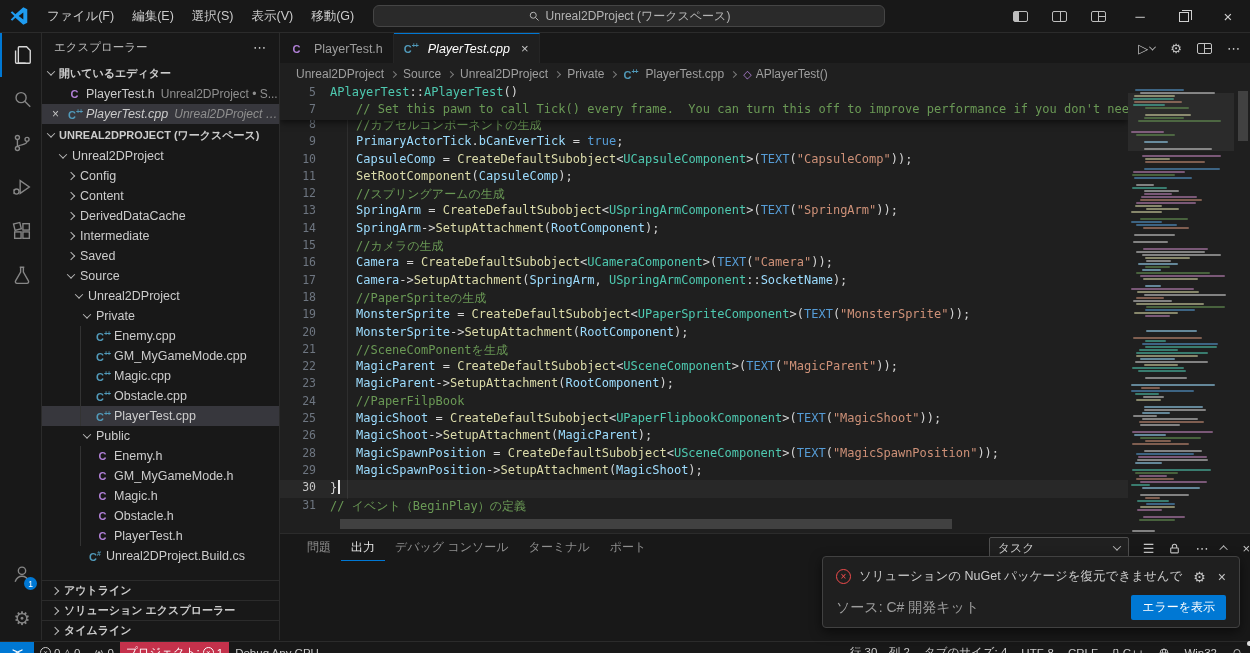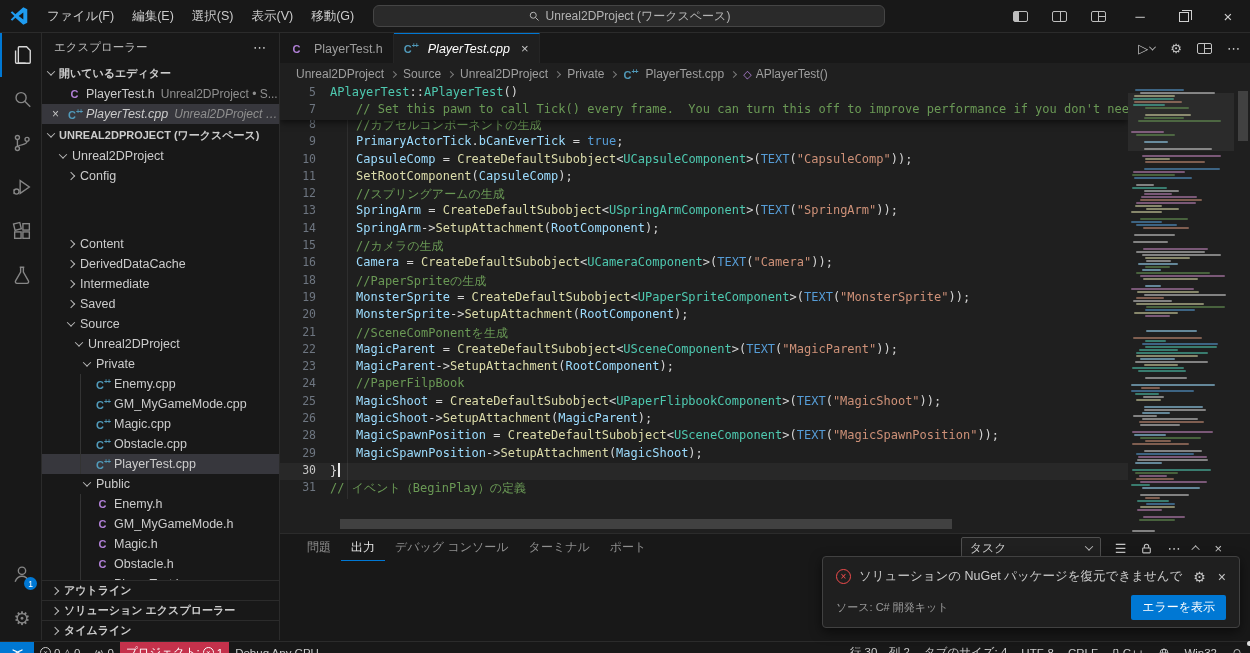--- a/index.html
+++ b/index.html
@@ -106,35 +106,35 @@
   .vscroll { position:absolute; right:0; top:0; width:14px; height:448px; }
   .vthumb { position:absolute; left:2px; top:6px; width:10px; height:50px; background:rgba(121,121,121,0.38); }
 
   
   .panel { position:absolute; left:280px; top:533px; width:970px; height:108px; background:#181818;
            border-top:1px solid #2b2b2b; }
   .panel-tabs { display:flex; padding-left:17px; height:27px; align-items:center; gap:0; }
   .ptab { padding:0 10px; font-size:12px; color:#8f8f8f; height:27px; display:flex; align-items:center;
           border-bottom:1.5px solid transparent; }
   .ptab.active { color:#e7e7e7; border-bottom-color:#0078d4; }
-  .panel-right { position:absolute; top:3px; right:28px; display:flex; align-items:center; gap:14px; color:#c5c5c5;padding-left:6px; }
+  .panel-right { position:absolute; top:3px; right:0; display:flex; align-items:center; gap:14px; color:#c5c5c5;padding-left:6px; }
   .task-dd { width:140px; height:22px; background:#202020; border:1px solid #4f4f4f; border-radius:2px;
              display:flex; align-items:center; justify-content:space-between; padding:0 8px; font-size:12px; color:#cccccc; }
   .picon { font-size:13px; }
 
   
   .notif { position:absolute; left:822px; top:556px; width:418px; height:72px; background:#1f1f1f;
            border:1px solid #414141; border-radius:4px; box-shadow:0 4px 12px rgba(0,0,0,.55); z-index:20; }
   .notif-r1 { display:flex; align-items:center; gap:8px; padding:11px 13px 0 13px; }
   .err-circ { width:15px; height:15px; border:1.5px solid #f14c4c; border-radius:50%; color:#f14c4c;
               display:flex; align-items:center; justify-content:center; font-size:10px; flex:none; }
   .notif-msg { font-size:12.5px; color:#cccccc; flex:1; white-space:nowrap; overflow:hidden; }
   .notif-gear { font-size:14px; color:#c5c5c5; } .notif-x { font-size:14px; color:#c5c5c5; margin-left:4px; }
   .notif-r2 { display:flex; align-items:center; padding:10px 13px 0 13px; }
-  .notif-src { font-size:11px; color:#9d9d9d; flex:1; }
+  .notif-src { font-size:14px; color:#9d9d9d; flex:1; }
   .notif-btn { background:#0078d4; color:#ffffff; font-size:12px; padding:4px 11px; border-radius:2px; border:none; }
 
   
   .statusbar { position:absolute; left:0; top:641px; width:1250px; height:22px; background:#181818;
                border-top:1px solid #2b2b2b; display:flex; align-items:center; font-size:11.5px; color:#cccccc; }
   .sb-remote { width:34px; height:22px; background:#0078d4; color:#fff; display:flex; align-items:center;
                justify-content:center; font-size:10px; font-weight:bold; letter-spacing:-1px; flex:none; }
   .sb-item { display:flex; align-items:center; gap:3px; padding:0 6px; height:22px; }
   .sb-item.error-bg { background:#c4314b; color:#ffffff; }
   .circx { display:inline-flex; width:11px; height:11px; border:1px solid currentColor; border-radius:50%;
@@ -271,21 +271,21 @@
     </div>
     <div id="tree-rows">
         <div class="tree-row" style="padding-left: 18px;">
           <span class="chev down" style="margin-right: 6px;"></span>
           <span>Unreal2DProject</span>
         </div>
         <div class="tree-row" style="padding-left: 26px;">
           <span class="chev right" style="margin-right: 6px;"></span>
           <span>Config</span>
         </div>
-        <div class="tree-row" style="padding-left: 26px; margin-top: 48px;">
+        <div class="tree-row" style="padding-left: 26px;">
           <span class="chev right" style="margin-right: 6px;"></span>
           <span>Content</span>
         </div>
         <div class="tree-row" style="padding-left: 26px;">
           <span class="chev right" style="margin-right: 6px;"></span>
           <span>DerivedDataCache</span>
         </div>
         <div class="tree-row" style="padding-left: 26px;">
           <span class="chev right" style="margin-right: 6px;"></span>
           <span>Intermediate</span>
@@ -460,20 +460,24 @@
             </div>
             <div class="cline">
               <span class="gut">15</span>
               <span class="ltx" style="padding-left: 26px;"><span class="tk-c">//カメラの生成</span></span>
             </div>
             <div class="cline">
               <span class="gut">16</span>
               <span class="ltx" style="padding-left: 26px;"><span class="tk-v">Camera</span><span class="tk-p"> = </span><span class="tk-f">CreateDefaultSubobject</span><span class="tk-p">&lt;</span><span class="tk-t">UCameraComponent</span><span class="tk-p">&gt;(</span><span class="tk-k">TEXT</span><span class="tk-p">(</span><span class="tk-s">"Camera"</span><span class="tk-p">));</span></span>
             </div>
             <div class="cline">
+              <span class="gut">17</span>
+              <span class="ltx" style="padding-left: 26px;"><span class="tk-v">Camera</span><span class="tk-p">-&gt;</span><span class="tk-f">SetupAttachment</span><span class="tk-p">(</span><span class="tk-v">SpringArm</span><span class="tk-p">, </span><span class="tk-t">USpringArmComponent</span><span class="tk-p">::</span><span class="tk-v">SocketName</span><span class="tk-p">);</span></span>
+            </div>
+            <div class="cline">
               <span class="gut">18</span>
               <span class="ltx" style="padding-left: 26px;"><span class="tk-c">//PaperSpriteの生成</span></span>
             </div>
             <div class="cline">
               <span class="gut">19</span>
               <span class="ltx" style="padding-left: 26px;"><span class="tk-v">MonsterSprite</span><span class="tk-p"> = </span><span class="tk-f">CreateDefaultSubobject</span><span class="tk-p">&lt;</span><span class="tk-t">UPaperSpriteComponent</span><span class="tk-p">&gt;(</span><span class="tk-k">TEXT</span><span class="tk-p">(</span><span class="tk-s">"MonsterSprite"</span><span class="tk-p">));</span></span>
             </div>
             <div class="cline">
               <span class="gut">20</span>
               <span class="ltx" style="padding-left: 26px;"><span class="tk-v">MonsterSprite</span><span class="tk-p">-&gt;</span><span class="tk-f">SetupAttachment</span><span class="tk-p">(</span><span class="tk-v">RootComponent</span><span class="tk-p">);</span></span>

